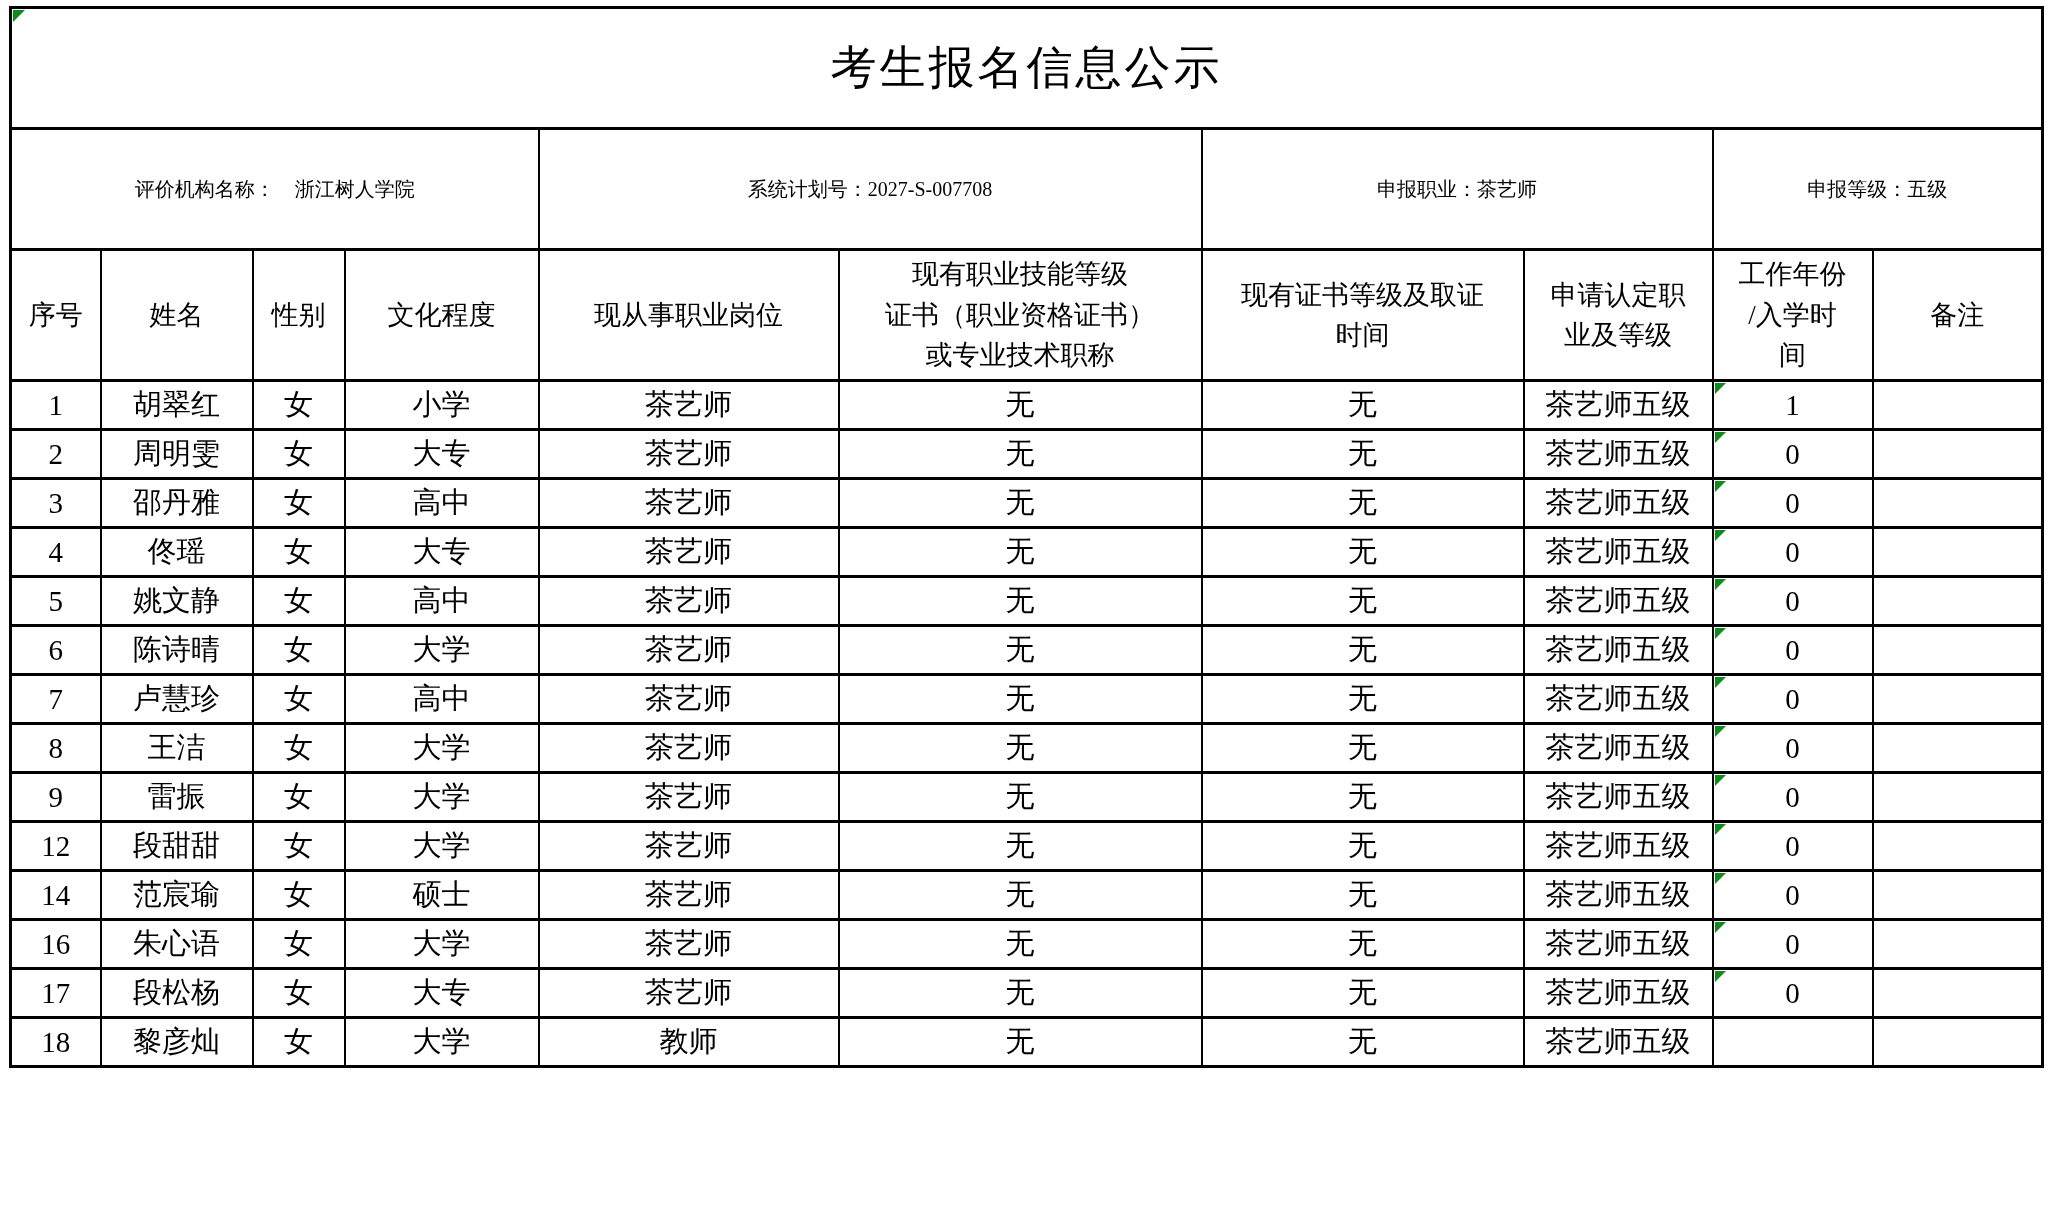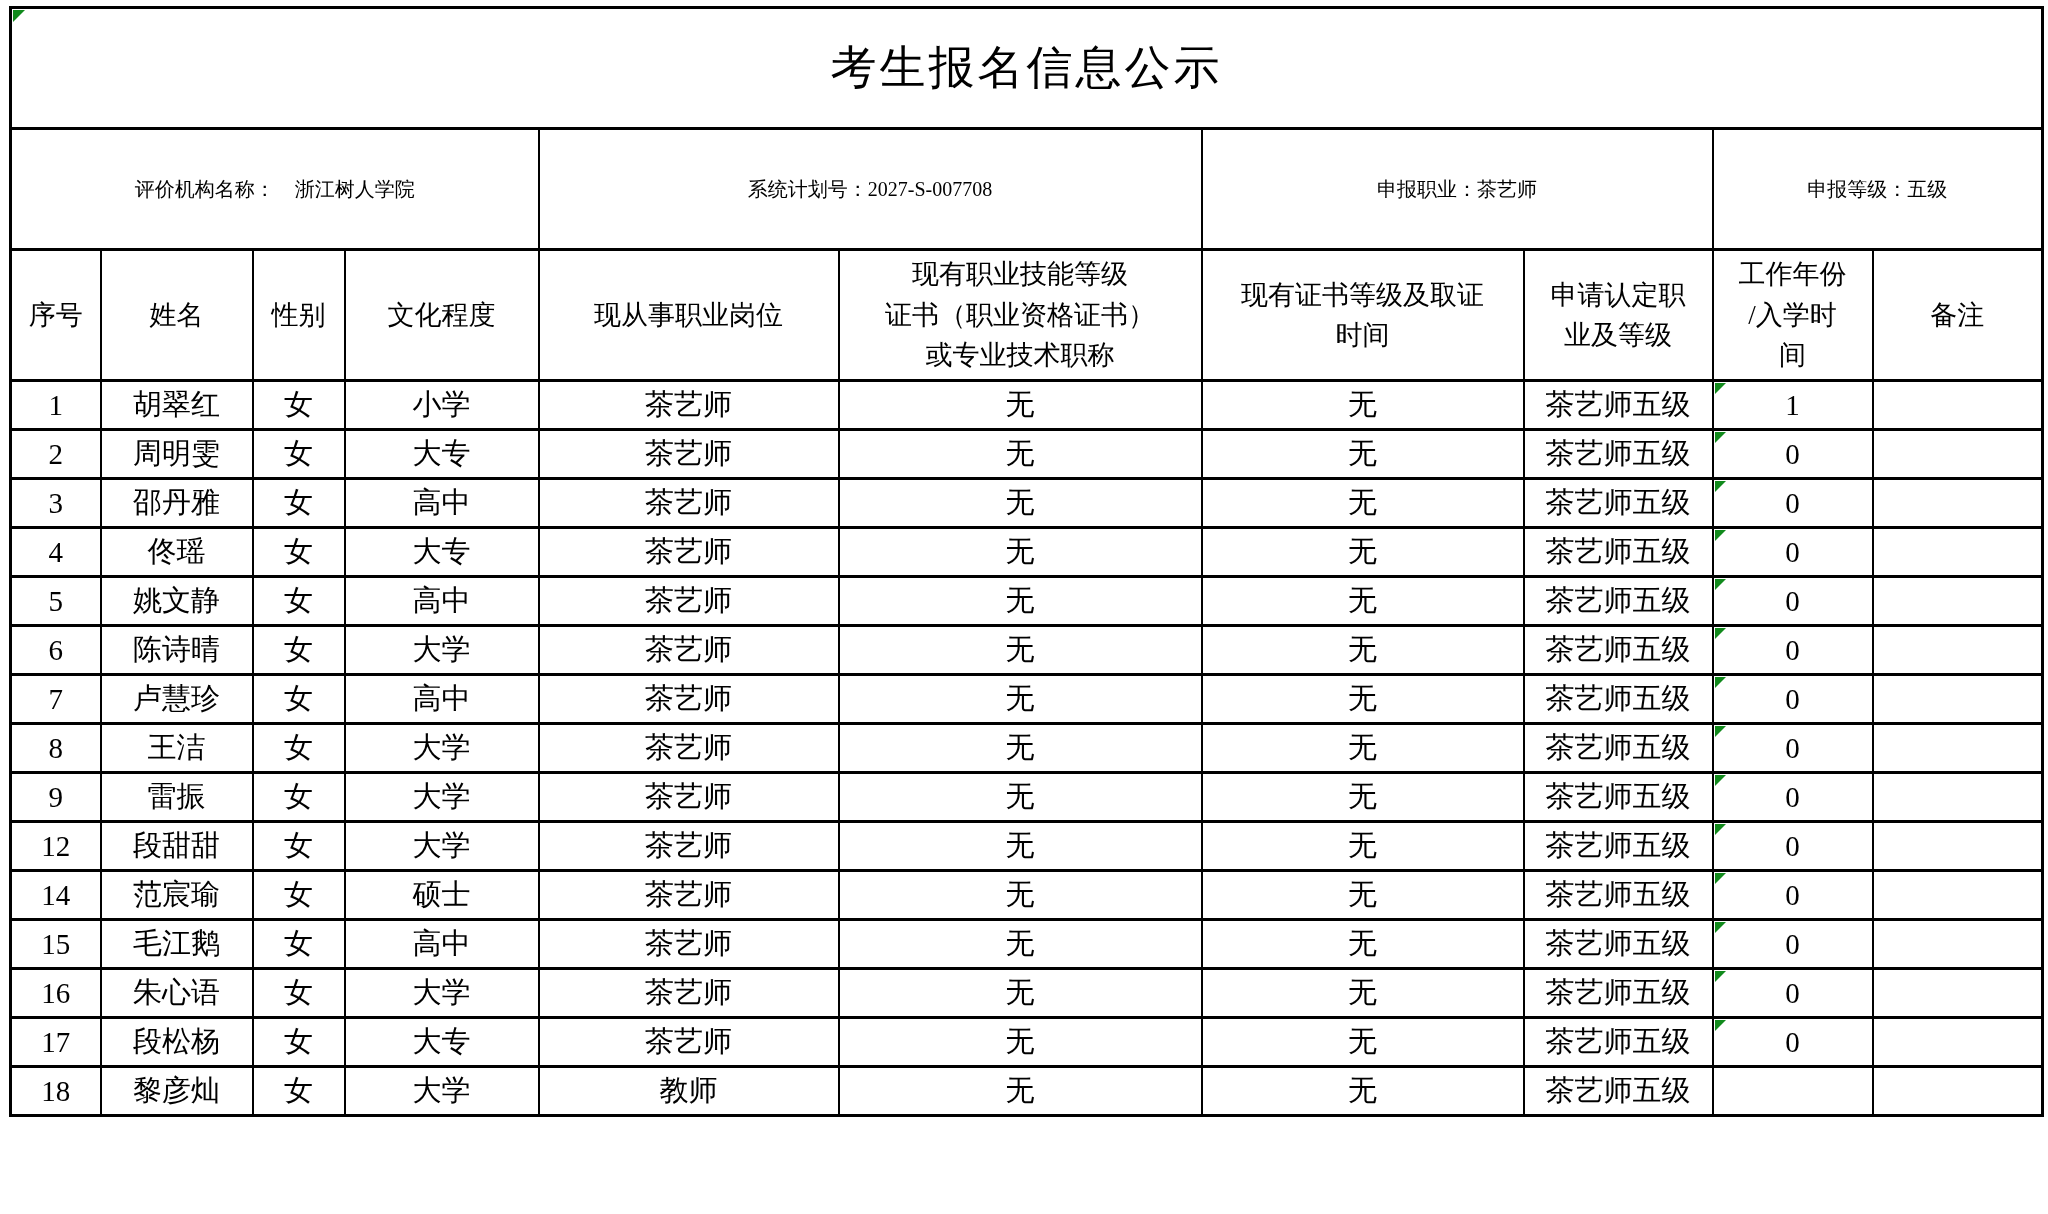--- a/index.html
+++ b/index.html
@@ -281,35 +281,20 @@
     <td>无</td>
     <td>无</td>
     <td>茶艺师五级</td>
     <td class="c-years">
       <span class="tri" style="border-top-color: rgb(17, 138, 28);"></span>
       <span>0</span>
     </td>
     <td></td>
   </tr>
 
-  <tr class="data-row">
-    <td>15</td>
-    <td>毛江鹅</td>
-    <td>女</td>
-    <td>高中</td>
-    <td>茶艺师</td>
-    <td>无</td>
-    <td>无</td>
-    <td>茶艺师五级</td>
-    <td class="c-years">
-      <span class="tri" style="border-top-color: rgb(17, 138, 28);"></span>
-      <span>0</span>
-    </td>
-    <td></td>
-  </tr>
 
   <tr class="data-row">
     <td>16</td>
     <td>朱心语</td>
     <td>女</td>
     <td>大学</td>
     <td>茶艺师</td>
     <td>无</td>
     <td>无</td>
     <td>茶艺师五级</td>

